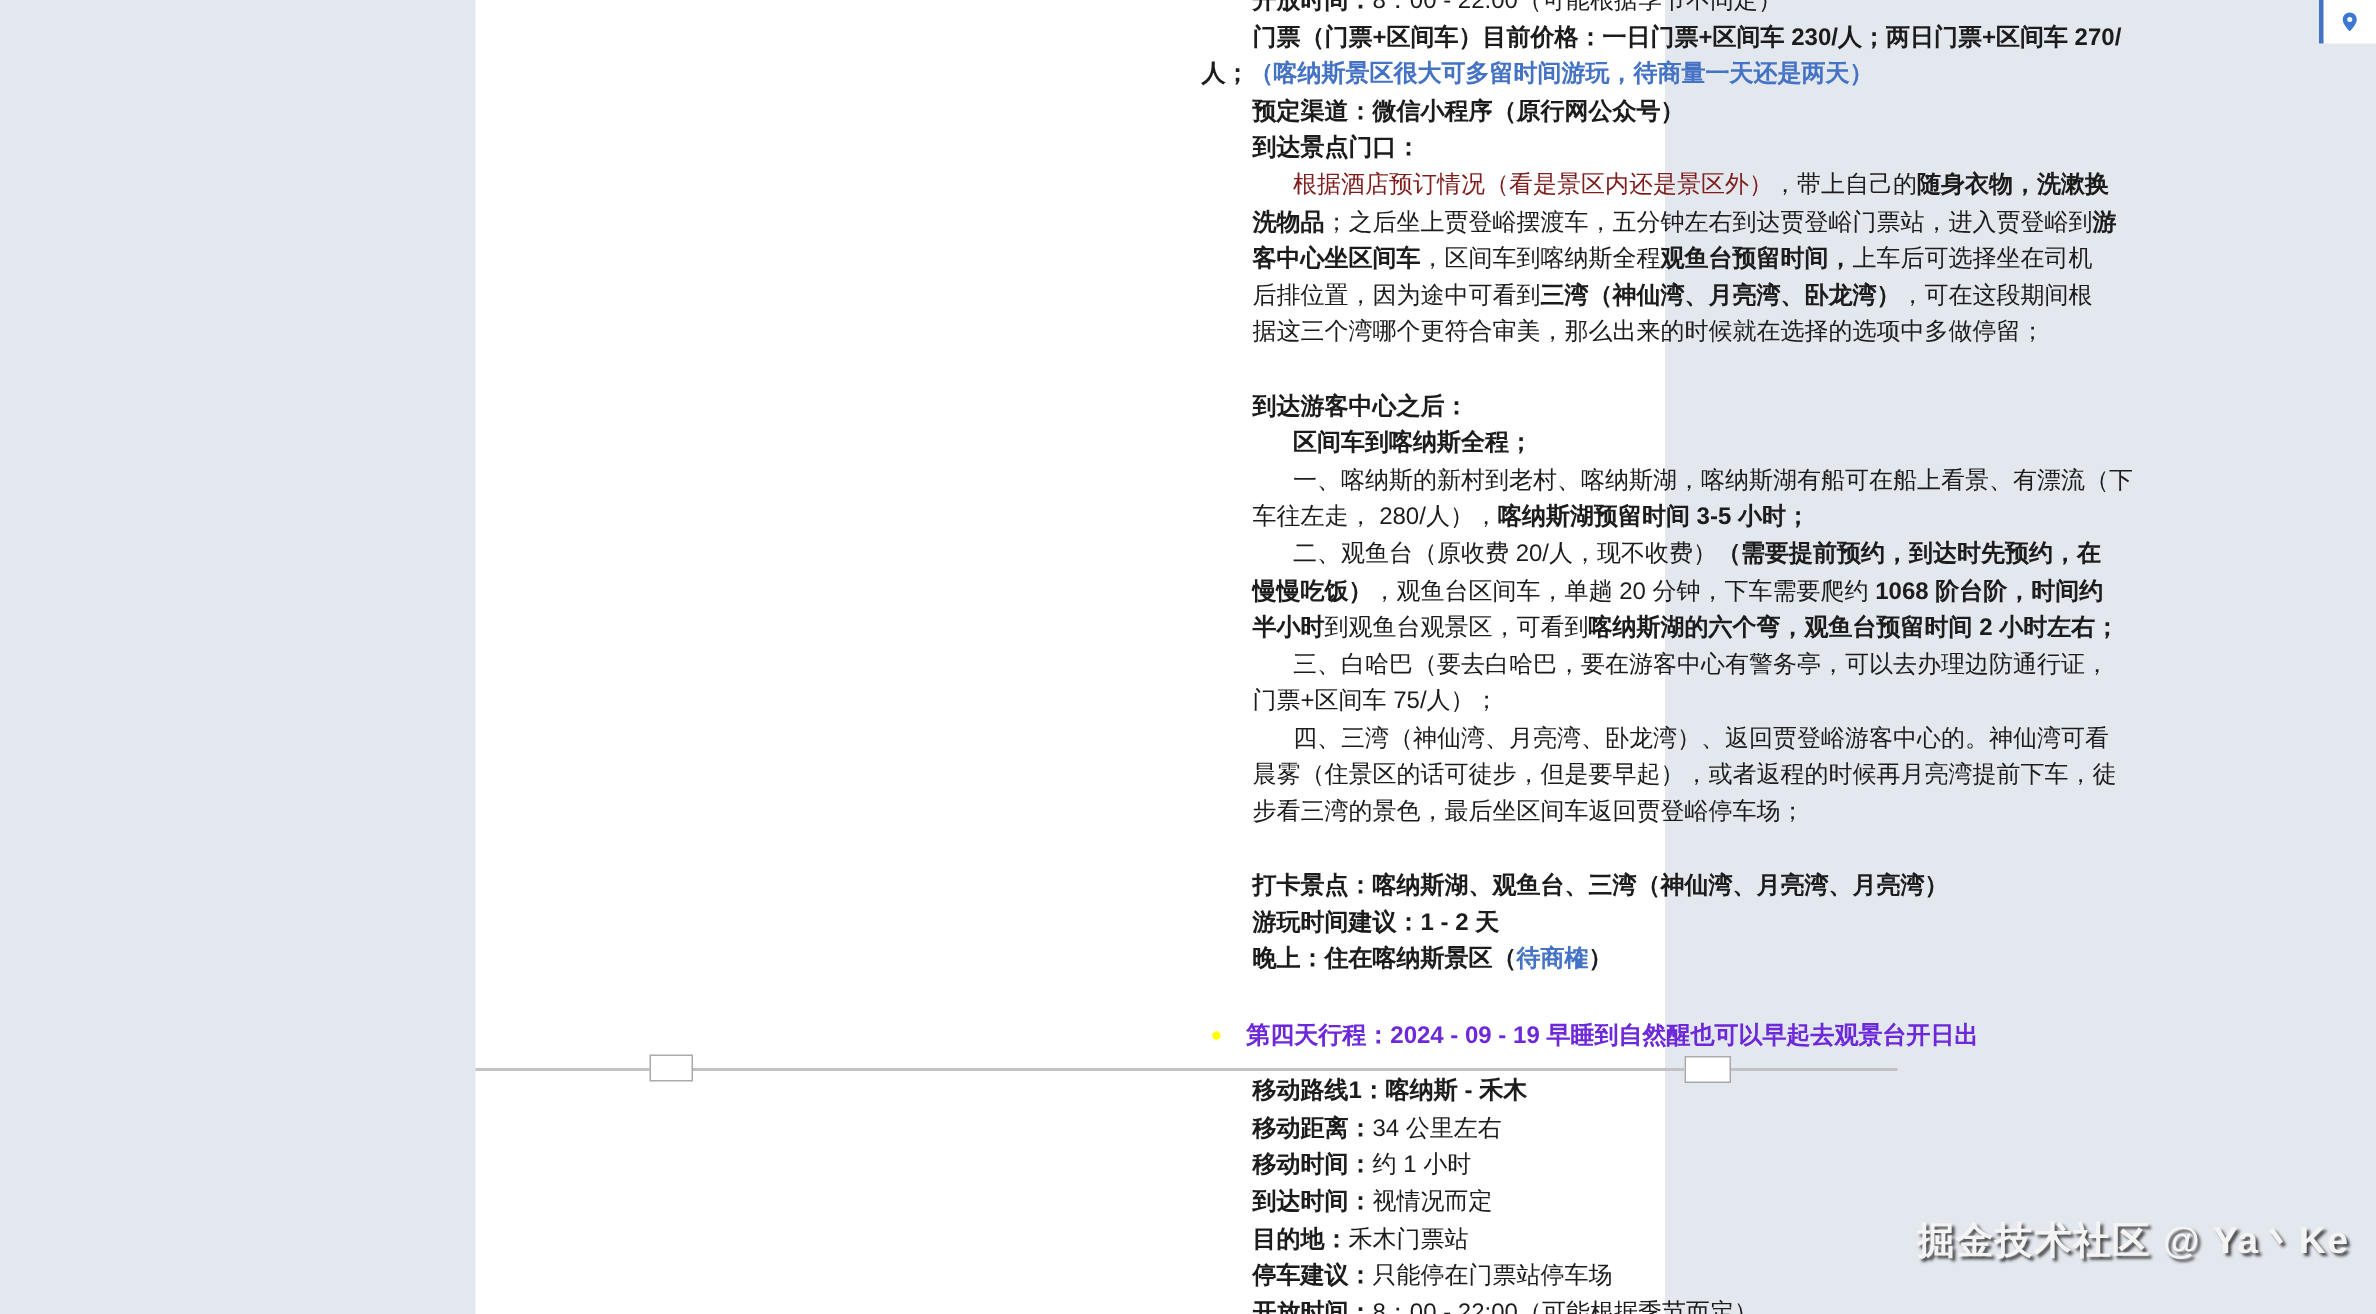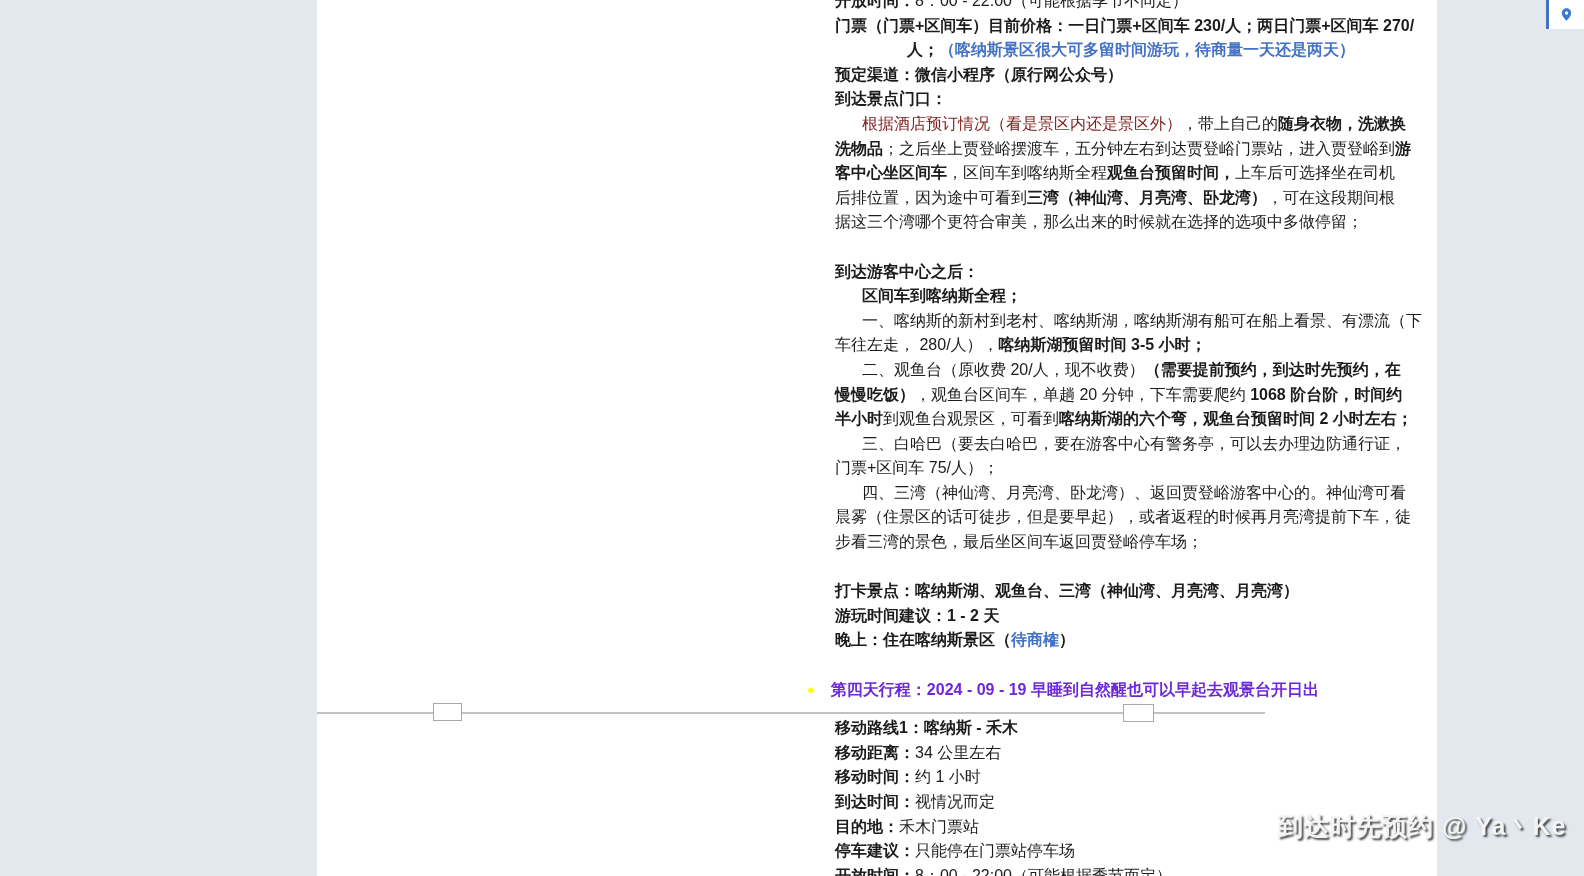--- a/index.html
+++ b/index.html
@@ -5,35 +5,36 @@
   html,body{margin:0;padding:0;}
   body{
     position:relative;
     width:1584px;height:876px;
     overflow:hidden;
     background:#e3e7ee;
     font-family:"Liberation Sans","DejaVu Sans",sans-serif;
   }
   .page{
     position:absolute;left:317px;top:0;
-    width:1120px;height:876px;
+    width:765px;height:876px;
     background:#ffffff;
+    padding-left:28px;
   }
   .doc{
     position:absolute;left:484px;top:-11px;
     width:660px;
   }
   .line{
     height:24.6px;line-height:24.6px;
     font-size:16px;color:#1c1c1c;
     white-space:nowrap;
   }
   .line.label,.line.wrap{padding-left:34px;}
   .line.first{padding-left:61px;}
-  .line.outdent{padding-left:0;text-align:center;}
+  .line.outdent{padding-left:0;}
   .line.bullet{padding-left:6px;}
   .line.blank{padding-left:0;}
   .gap{height:14px;}
   span.r{font-weight:normal;color:#1c1c1c;}
   span.b{font-weight:bold;color:#1c1c1c;}
   span.blu{font-weight:normal;color:#7f1d1d;}
   span.bb{font-weight:bold;color:#4472c4;}
   span.y{font-weight:bold;color:#6d28d9;}
   .dot{
     display:inline-block;
@@ -123,13 +124,13 @@
 <div class="pageline"></div>
 <div class="corner-tab tab-left"></div>
 <div class="corner-tab tab-right"></div>
 
 <div class="pinbtn">
   <svg width="15" height="19" viewBox="0 0 24 24">
     <path fill="#3b78d0" d="M12 2C7.9 2 4.5 5.4 4.5 9.5c0 5.6 7.5 12.5 7.5 12.5s7.5-6.9 7.5-12.5C19.5 5.4 16.1 2 12 2zm0 10.2a2.7 2.7 0 1 1 0-5.4 2.7 2.7 0 0 1 0 5.4z"></path>
   </svg>
 </div>
 
-<div class="watermark">到达时先预约 @ Ya丶Ke</div>
+<div class="watermark">掘金技术社区 @ Ya丶Ke</div>
 
 </body></html>

